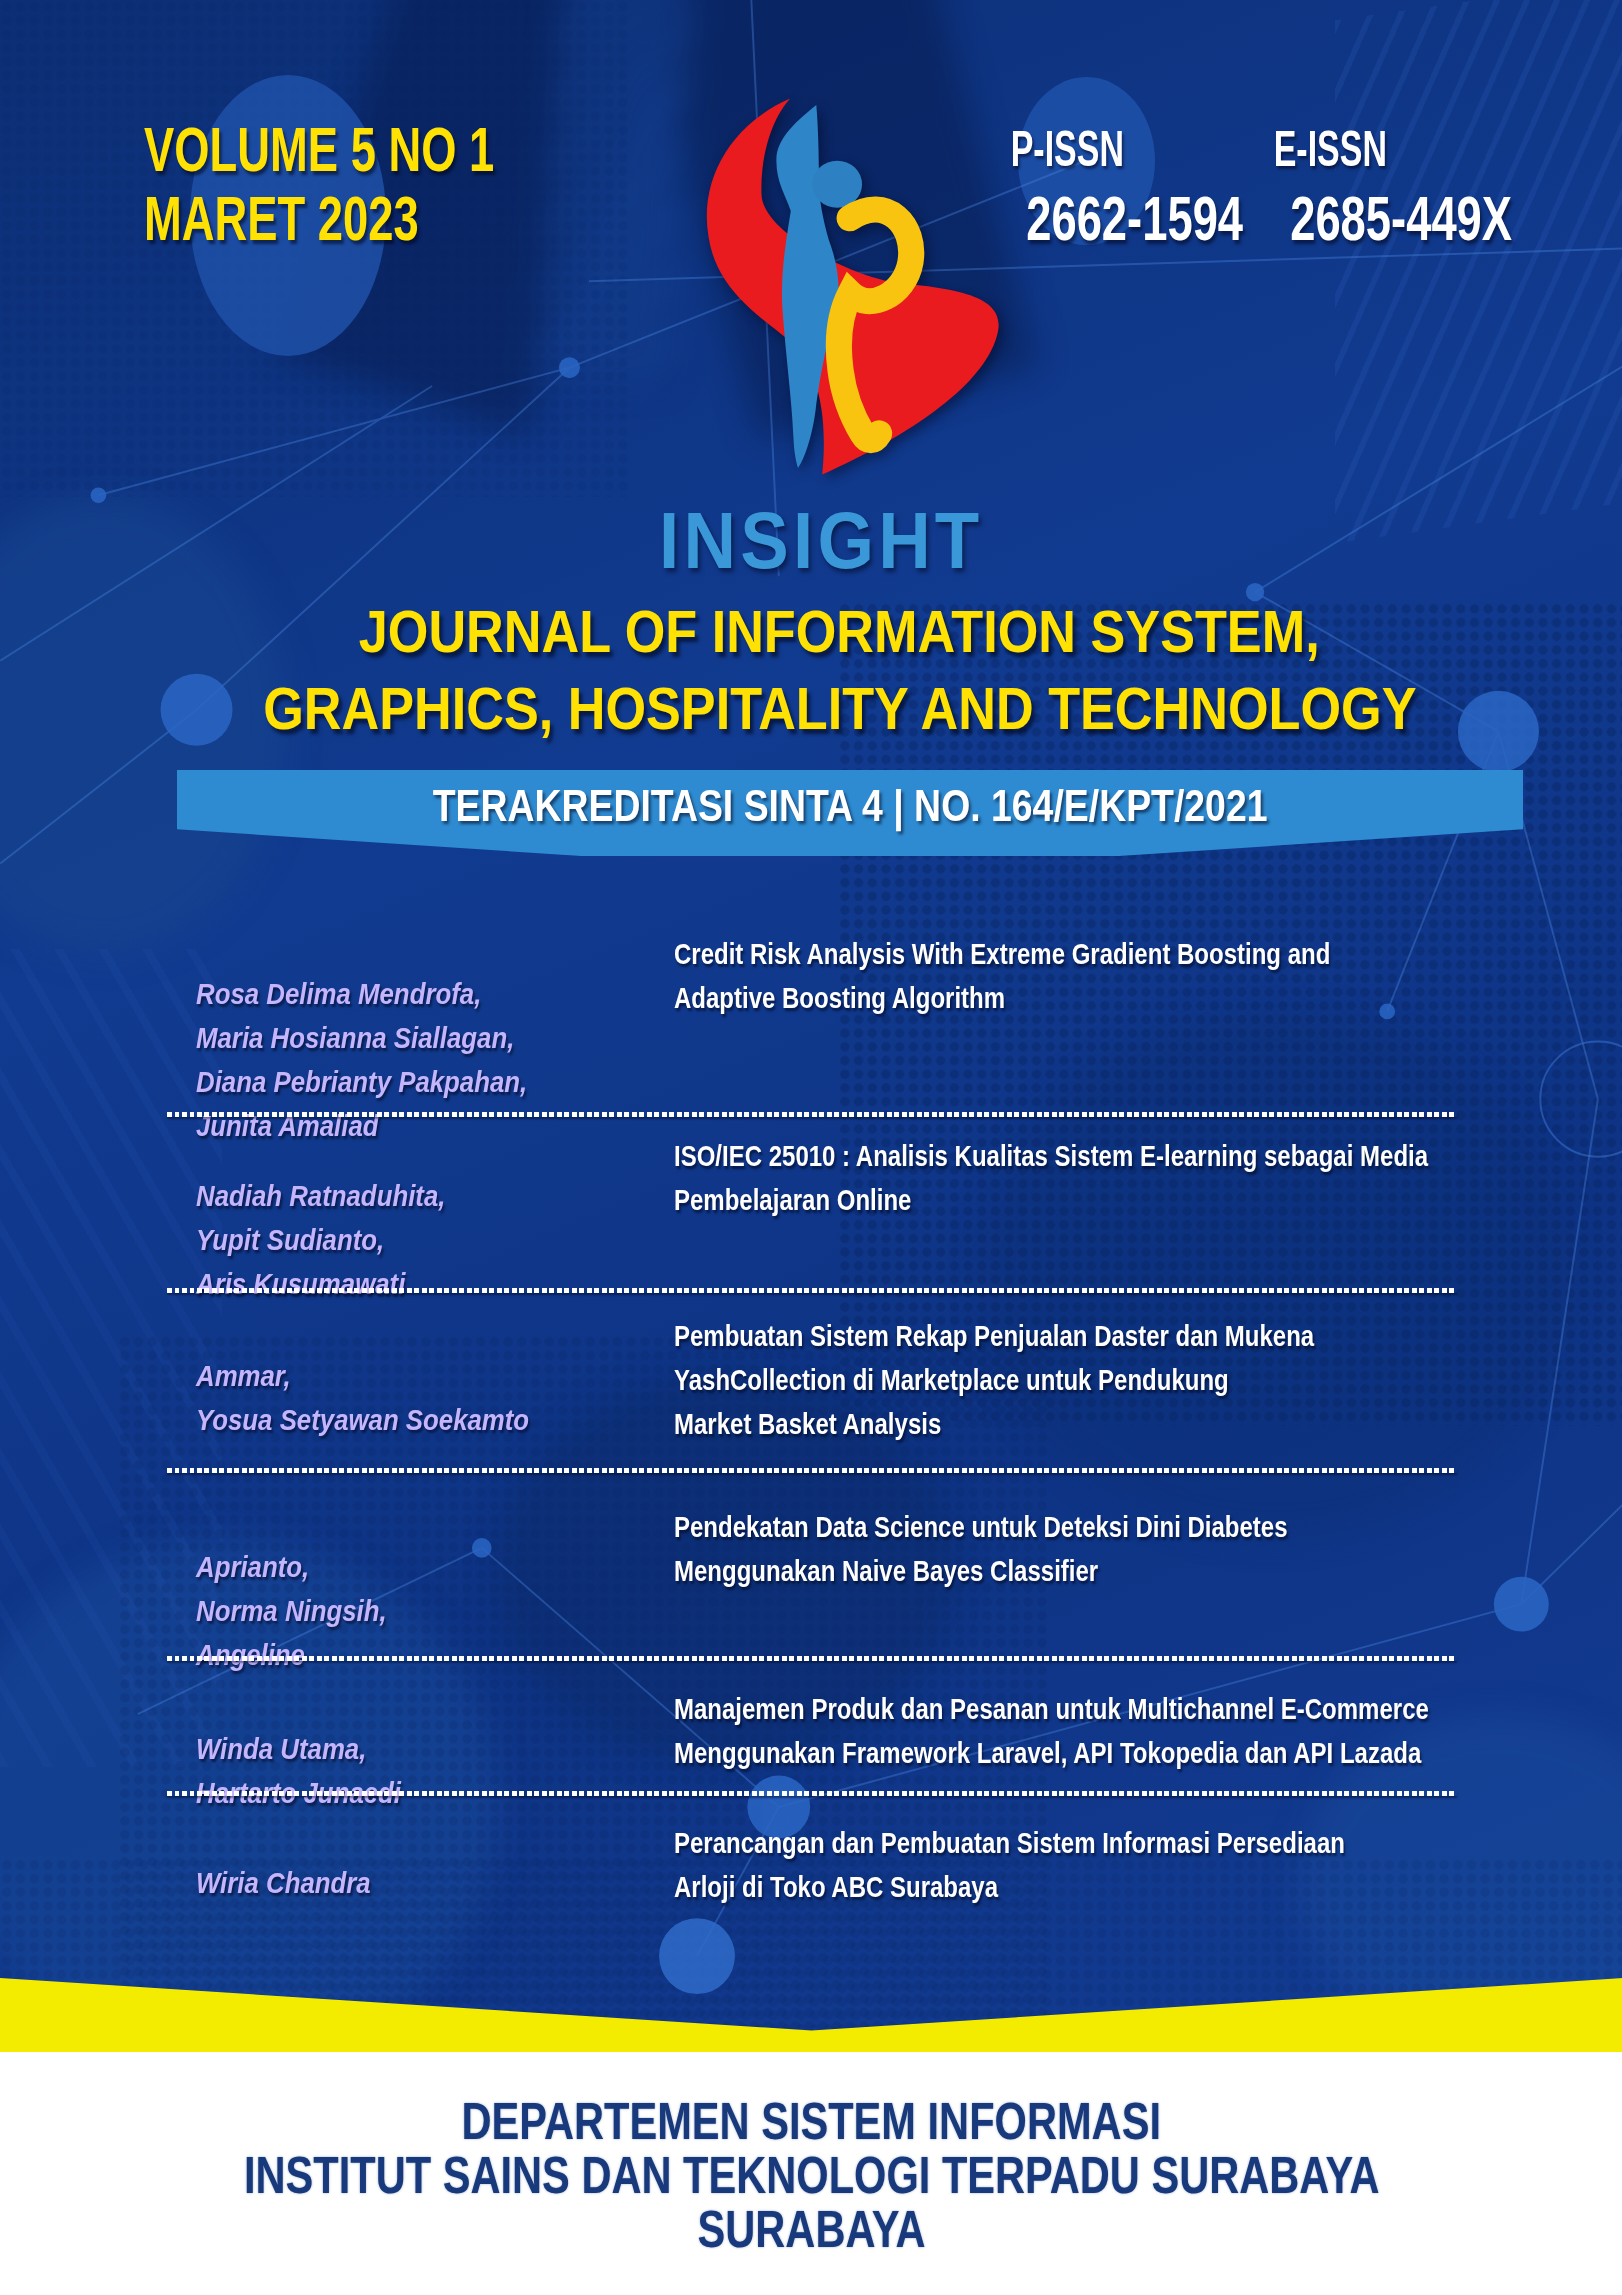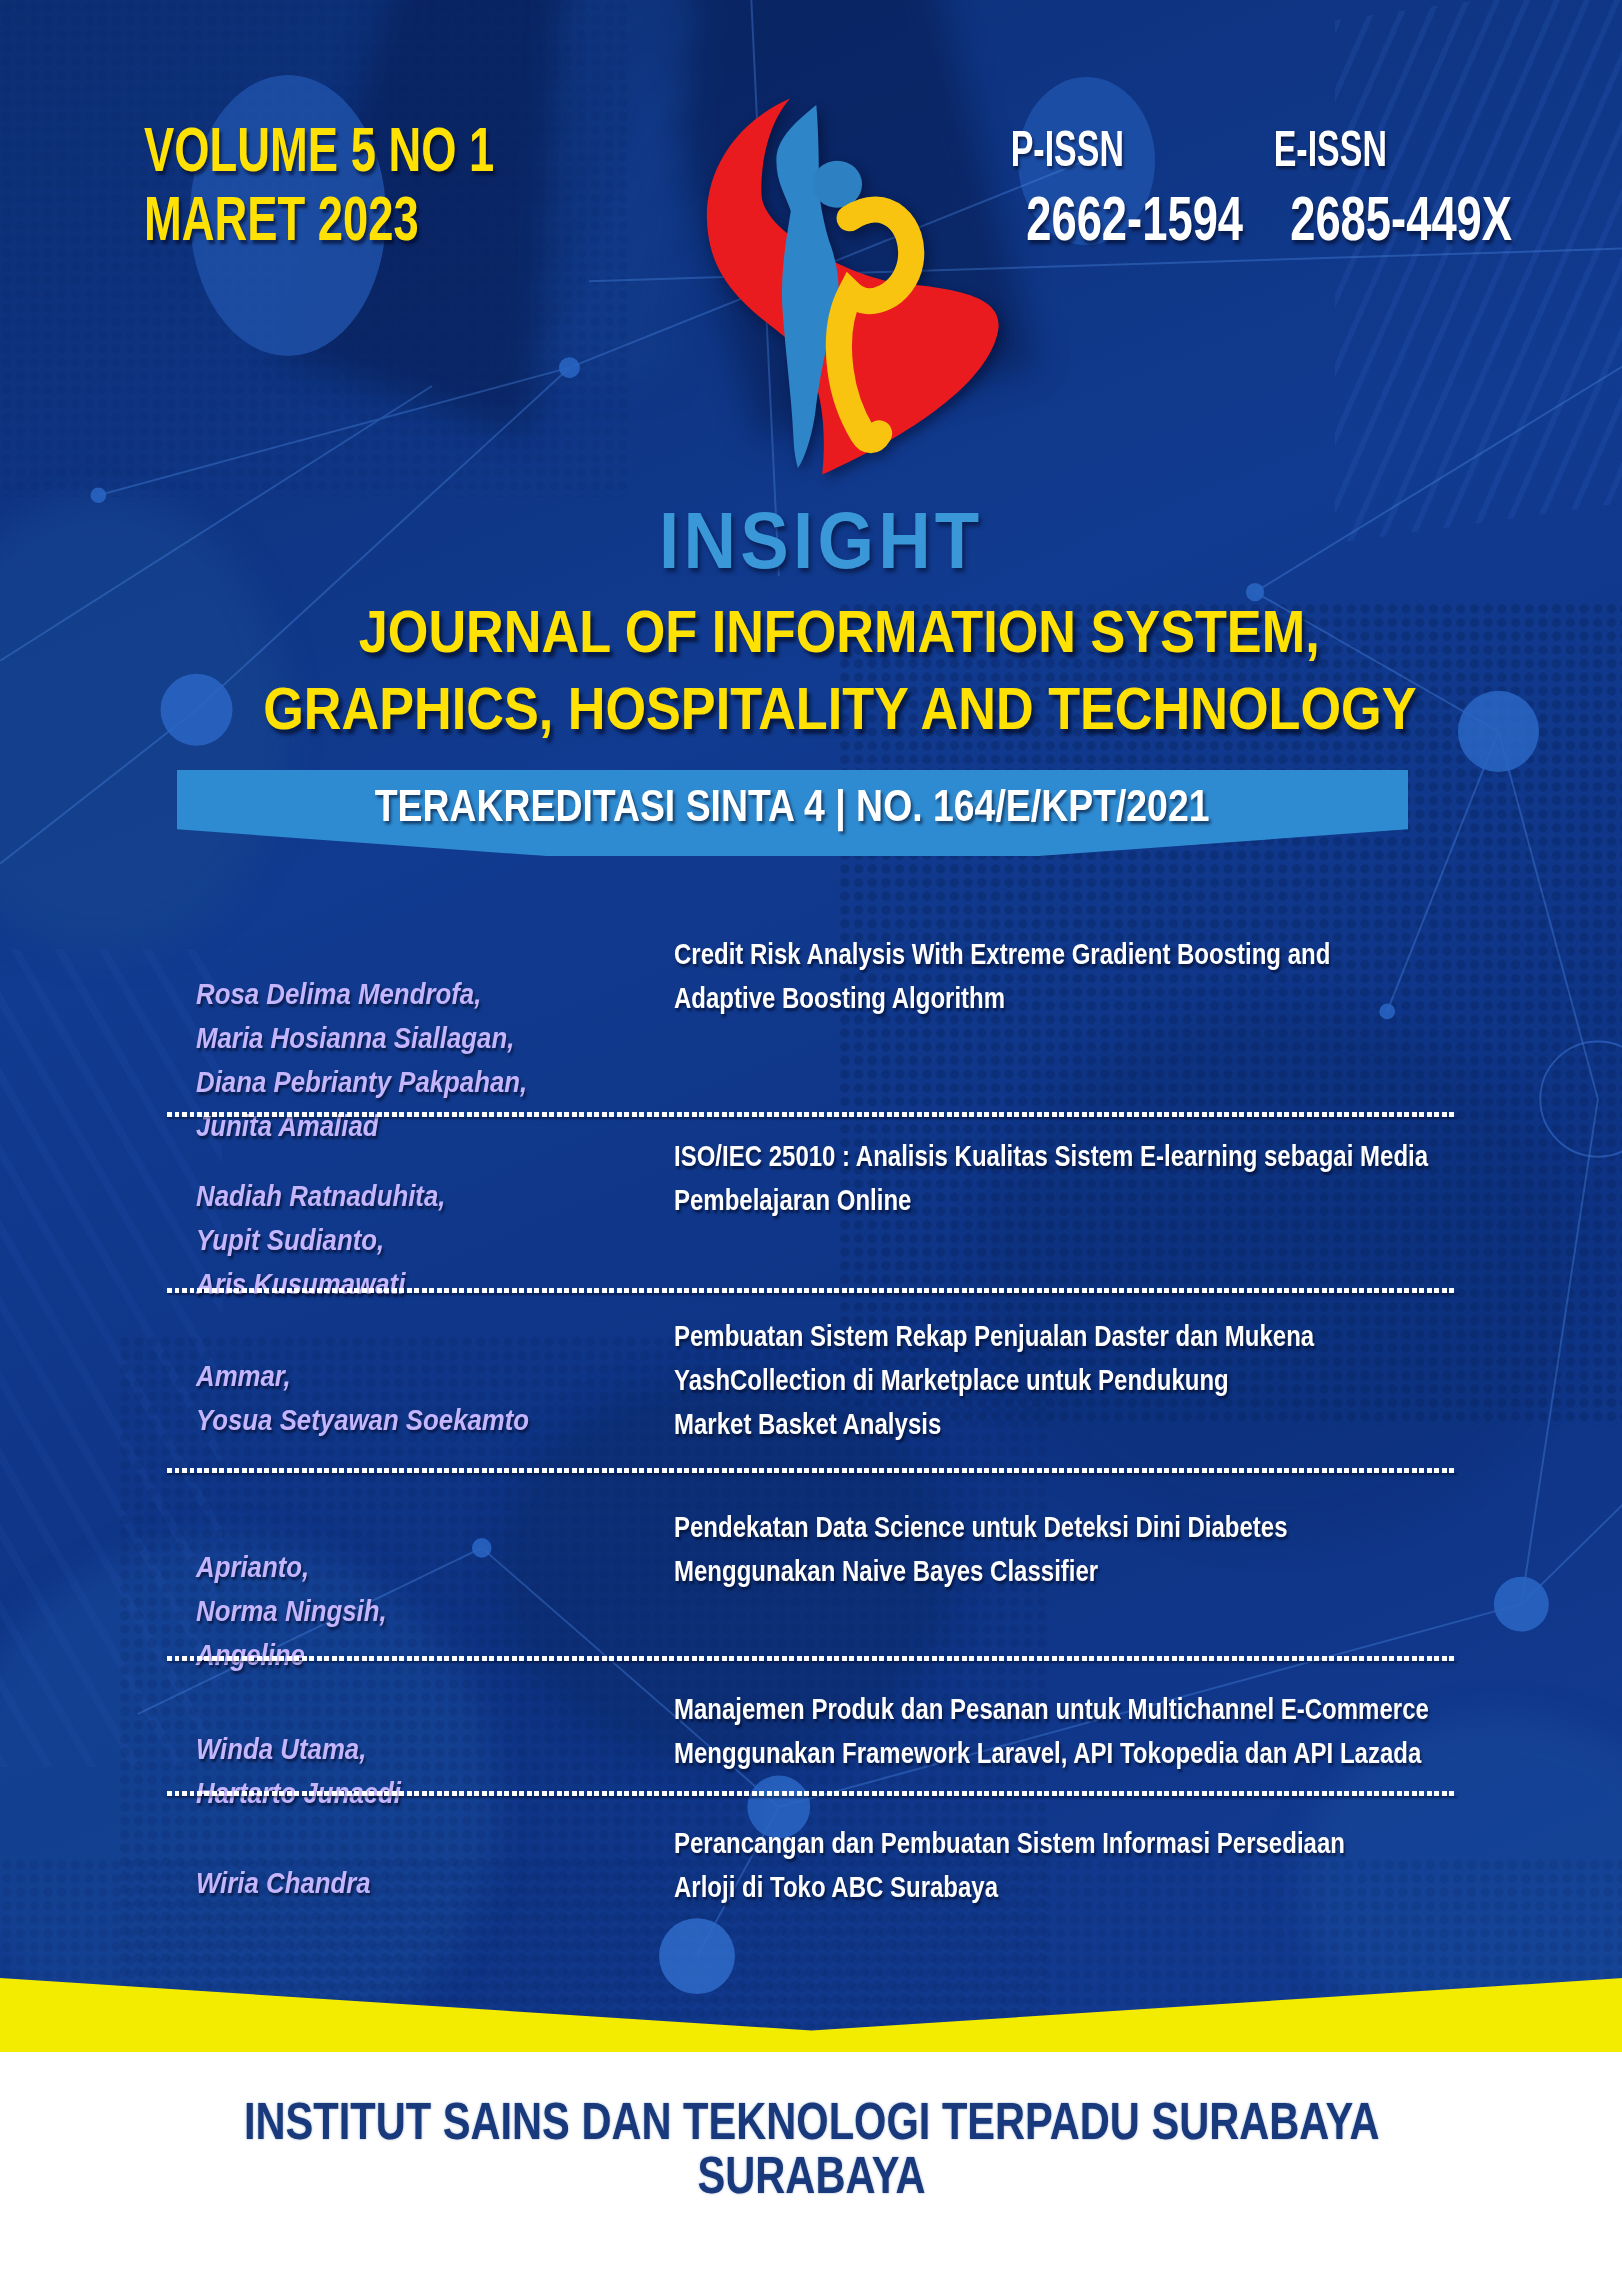--- a/index.html
+++ b/index.html
@@ -50,21 +50,21 @@
   .logo{left:694px;top:95px;width:327px;height:393px;
         filter:drop-shadow(4.6px 5.9px 5.9px rgba(1,5,30,.45));}
   .wordmark{left:0;top:495px;width:1642px;text-align:center;color:#3a97d8;
         font-weight:bold;font-size:79px;letter-spacing:4.6px;
         text-shadow:2.6px 3.9px 4.6px rgba(1,5,30,.5);}
   .wordmark .cc{transform:scaleX(.92);}
   .jtitle{left:56px;right:0;top:593px;text-align:center;color:#ffe204;
         font-weight:bold;font-size:60px;line-height:77px;
         text-shadow:3.9px 4.6px 3.9px rgba(2,5,25,.6);}
   .jtitle .cc{transform:scaleX(.87);}
-  .banner{left:177px;top:770px;width:1231px;height:86px;background:#2e8bd1;
+  .banner{left:177px;top:770px;width:1346px;height:86px;background:#2e8bd1;
         clip-path:polygon(0 0,100% 0,100% 69%,70% 100%,30% 100%,0 69%);
         box-shadow:0 6.5px 14.4px rgba(2,6,30,.4);}
   .banner-text{position:absolute;left:0;right:0;top:10.5px;text-align:center;color:#ffffff;
         font-weight:bold;font-size:44px;text-shadow:2.6px 3.3px 3.3px rgba(2,6,30,.55);}
   .banner-text .cc{transform:scaleX(.85);}
 
   
   .row{position:absolute;left:196px;right:0;}
   .authors{position:absolute;left:0;top:0;width:471px;color:#c4b5fd;
         font-style:italic;font-weight:bold;font-size:30px;line-height:44px;
@@ -277,19 +277,20 @@
     </div>
     <div class="atitle">
       <div><span class="cx">Perancangan dan Pembuatan Sistem Informasi Persediaan</span></div>
       <div><span class="cx">Arloji di Toko ABC Surabaya</span></div>
     </div>
   </div>
 
   <div class="abs band-yellow"></div>
   <div class="abs footer-white">
     <div class="fwrap">
+      <div class="fline"><span class="cc">DEPARTEMEN SISTEM INFORMASI</span></div>
       <div class="fline"><span class="cc">INSTITUT SAINS DAN TEKNOLOGI TERPADU SURABAYA</span></div>
       <div class="fline"><span class="cc">SURABAYA</span></div>
     </div>
   </div>
 
 </div>
 
 
 </body></html>

